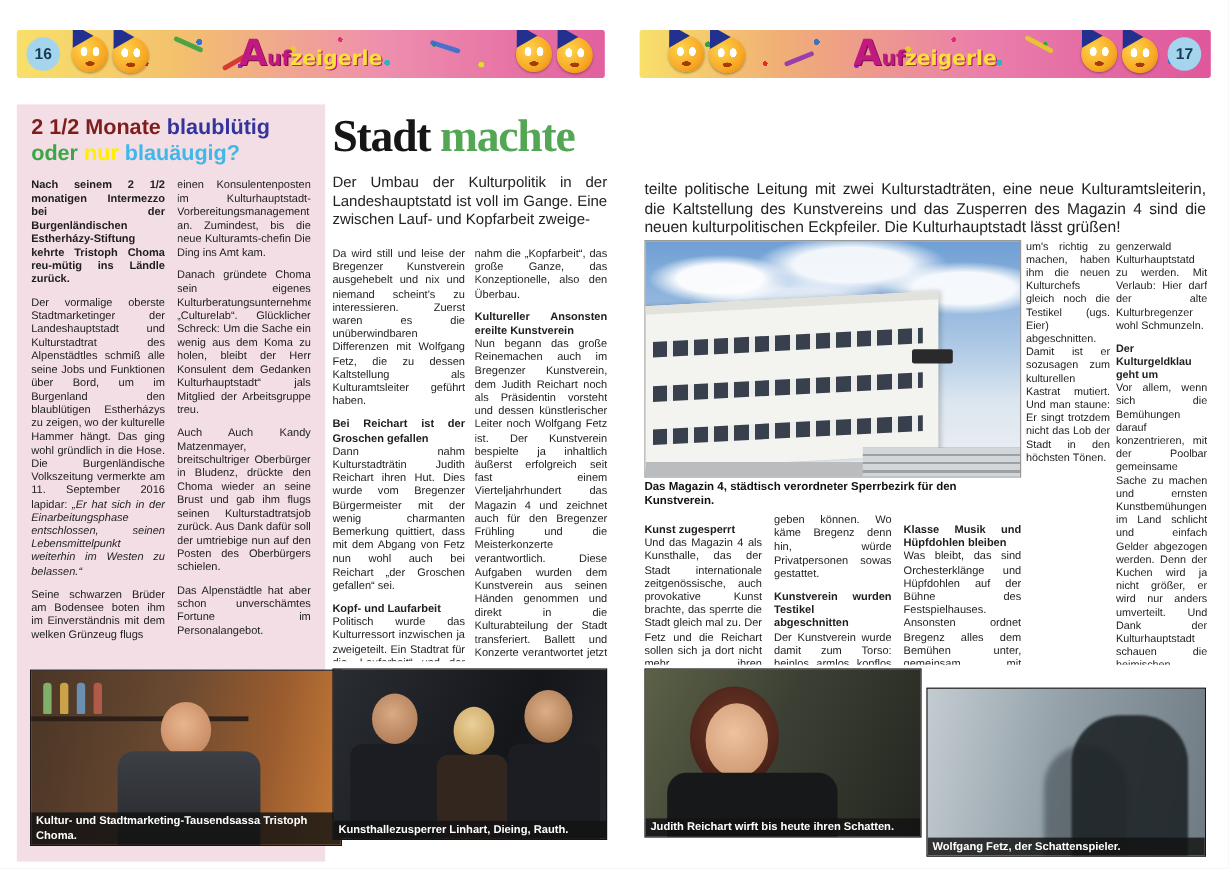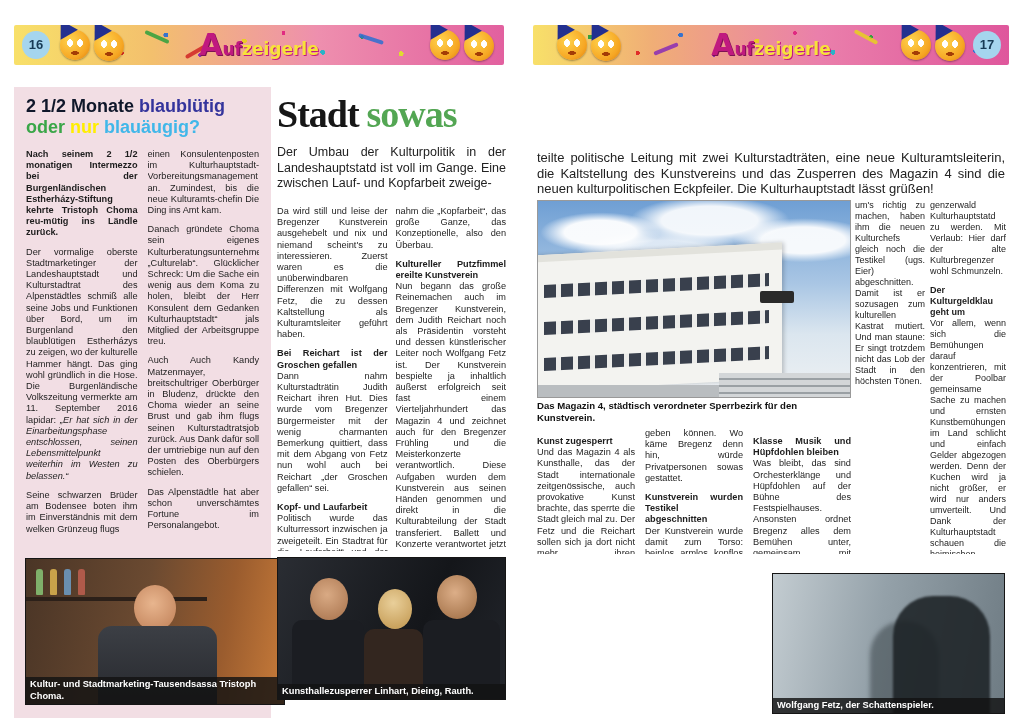--- a/index.html
+++ b/index.html
@@ -44,21 +44,21 @@
   
   .blk{margin:0 0 8px;}
   .blk.h{font-weight:bold;margin:8px 0 0;}
   .blk.b{font-weight:bold;}
   .it{font-style:italic;}
   .cols{display:flex;gap:10px;}
   .col{flex:1;font-size:9.2px;line-height:11.2px;text-align:justify;overflow:hidden;}
   
   .pinkbox{position:absolute;left:14px;top:87px;width:257px;height:631px;background:#f2dee4;}
   .pb-title{position:absolute;left:12px;top:9px;width:236px;font-weight:bold;font-size:18px;line-height:1.18;}
-  .tc1{color:#0f172a;} .tc2{color:#34349c;} .tc3{color:#3aa648;} .tc4{color:#ffee00;} .tc5{color:#41b7e9;}
+  .tc1{color:#7f1d1d;} .tc2{color:#34349c;} .tc3{color:#3aa648;} .tc4{color:#ffee00;} .tc5{color:#41b7e9;}
   .pb-cols{position:absolute;left:12px;top:62px;width:233px;height:404px;}
   
   .photo{position:absolute;overflow:hidden;border:1px solid #151515;background:#444;}
   .capbar{position:absolute;left:0;right:0;bottom:0;background:rgba(18,18,18,.82);color:#fff;
           font-weight:bold;font-size:9.3px;line-height:11.5px;padding:2px 4px;}
   .fig{position:absolute;border-radius:50%;}
   
   .ph-choma{background:linear-gradient(100deg,#4a3526 0%,#6b4a31 45%,#9a5c2e 75%,#c97c3a 100%);}
   .shelf{position:absolute;left:0;top:26%;width:70%;height:4px;background:#2c2019;}
   .bottle{position:absolute;width:7px;height:26px;border-radius:3px 3px 1px 1px;top:10px;}
@@ -166,34 +166,34 @@
       <span class="bottle" style="left:24px;background:#c9a24a;"></span>
       <span class="bottle" style="left:38px;background:#6a8fb0;"></span>
       <span class="bottle" style="left:52px;background:#b05a4a;"></span>
       <span class="fig choma-head"></span>
       <span class="choma-body"></span>
       <div class="capbar">Kultur- und Stadtmarketing-Tausendsassa Tristoph Choma.</div>
     </div>
   </div>
 
   <div class="headline mid-headline">
-    <span class="hl-black">Stadt</span><span class="hl-green">sowas</span>
+    <span class="hl-black">Stadt</span><span class="hl-green">machte</span>
   </div>
   <div class="lead mid-lead">Der Umbau der Kulturpolitik in der Landeshauptstatd ist voll im Gange. Eine zwischen Lauf- und Kopfarbeit zweige-</div>
   <div class="cols mid-cols" style="gap:8px;">
     <div class="col">
         <p class="blk p"><span>Da wird still und leise der Bregenzer Kunstverein ausgehebelt und nix und niemand scheint's zu interessieren. Zuerst waren es die unüberwindbaren Differenzen mit Wolfgang Fetz, die zu dessen Kaltstellung als Kulturamtsleiter geführt haben.</span></p>
         <p class="blk h"><span>Bei Reichart ist der Groschen gefallen</span></p>
         <p class="blk p"><span>Dann nahm Kulturstadträtin Judith Reichart ihren Hut. Dies wurde vom Bregenzer Bürgermeister mit der wenig charmanten Bemerkung quittiert, dass mit dem Abgang von Fetz nun wohl auch bei Reichart „der Groschen gefallen“ sei.</span></p>
         <p class="blk h"><span>Kopf- und Laufarbeit</span></p>
         <p class="blk p"><span>Politisch wurde das Kulturressort inzwischen ja zweigeteilt. Ein Stadtrat für die „Laufarbeit“ und der Bürgermeister über-</span></p>
       </div>
     <div class="col">
         <p class="blk p"><span>nahm die „Kopfarbeit“, das große Ganze, das Konzeptionelle, also den Überbau.</span></p>
-        <p class="blk h"><span>Kultureller Putzfimmel ereilte Kunstverein</span></p>
+        <p class="blk h"><span>Kultureller Ansonsten ereilte Kunstverein</span></p>
         <p class="blk p"><span>Nun begann das große Reinemachen auch im Bregenzer Kunstverein, dem Judith Reichart noch als Präsidentin vorsteht und dessen künstlerischer Leiter noch Wolfgang Fetz ist. Der Kunstverein bespielte ja inhaltlich äußerst erfolgreich seit fast einem Vierteljahrhundert das Magazin 4 und zeichnet auch für den Bregenzer Frühling und die Meisterkonzerte verantwortlich. Diese Aufgaben wurden dem Kunstverein aus seinen Händen genommen und direkt in die Kulturabteilung der Stadt transferiert. Ballett und Konzerte verantwortet jetzt die neue Leiterin des Kulturamtes.</span></p>
       </div>
   </div>
   <div class="photo ph-trio" style="left:277px;top:557px;width:227px;height:141px;">
     <span class="fig" style="left:14%;top:14%;width:38px;height:42px;background:radial-gradient(circle at 45% 40%,#d9aa84,#b07c56 80%);"></span>
     <span class="trio-body" style="left:6%;top:44%;width:32%;height:60%;"></span>
     <span class="fig" style="left:44%;top:22%;width:34px;height:40px;background:radial-gradient(circle at 45% 35%,#e9cf9a,#caa35f 75%);"></span>
     <span class="trio-body" style="left:38%;top:50%;width:26%;height:55%;background:#33261f;"></span>
     <span class="fig" style="left:70%;top:12%;width:40px;height:44px;background:radial-gradient(circle at 45% 40%,#dcae88,#a9784f 80%);"></span>
     <span class="trio-body" style="left:64%;top:44%;width:34%;height:60%;"></span>
@@ -232,19 +232,25 @@
   </div>
   <div class="tallcol" style="left:855px;width:70px;">
       <p class="blk p"><span>um's richtig zu machen, haben ihm die neuen Kulturchefs gleich noch die Testikel (ugs. Eier) abgeschnitten. Damit ist er sozusagen zum kulturellen Kastrat mutiert. Und man staune: Er singt trotzdem nicht das Lob der Stadt in den höchsten Tönen.</span></p>
     </div>
   <div class="tallcol" style="left:930px;width:76px;">
       <p class="blk p"><span>genzerwald Kulturhauptstatd zu werden. Mit Verlaub: Hier darf der alte Kulturbregenzer wohl Schmunzeln.</span></p>
       <p class="blk h"><span>Der Kulturgeldklau geht um</span></p>
       <p class="blk p"><span>Vor allem, wenn sich die Bemühungen darauf konzentrieren, mit der Poolbar gemeinsame Sache zu machen und ernsten Kunstbemühungen im Land schlicht und einfach Gelder abgezogen werden. Denn der Kuchen wird ja nicht größer, er wird nur anders umverteilt. Und Dank der Kulturhauptstadt schauen die heimischen Künstlerinnen und Künstler durch die Finger.</span></p>
     </div>
 
+  <div class="photo ph-reich" style="left:537px;top:557px;width:229px;height:139px;">
+    <span class="fig reich-hair"></span>
+    <span class="fig reich-face"></span>
+    <span class="reich-body"></span>
+    <div class="capbar">Judith Reichart wirft bis heute ihren Schatten.</div>
+  </div>
   <div class="photo ph-fetz" style="left:772px;top:557px;width:231px;height:139px;margin-top:16px;">
     <span class="fetz-shadow2"></span>
     <span class="fetz-shadow"></span>
     <div class="capbar">Wolfgang Fetz, der  Schattenspieler.</div>
   </div>
 
 </div>
 
 </body></html>

